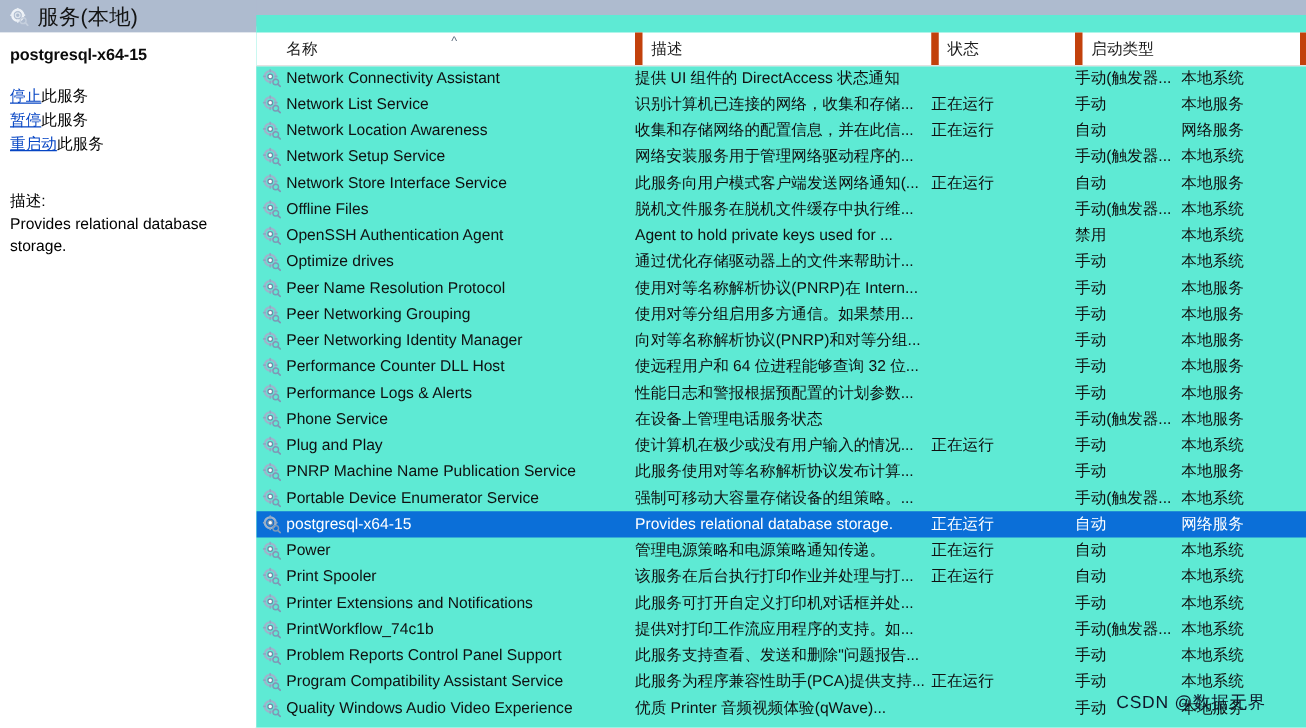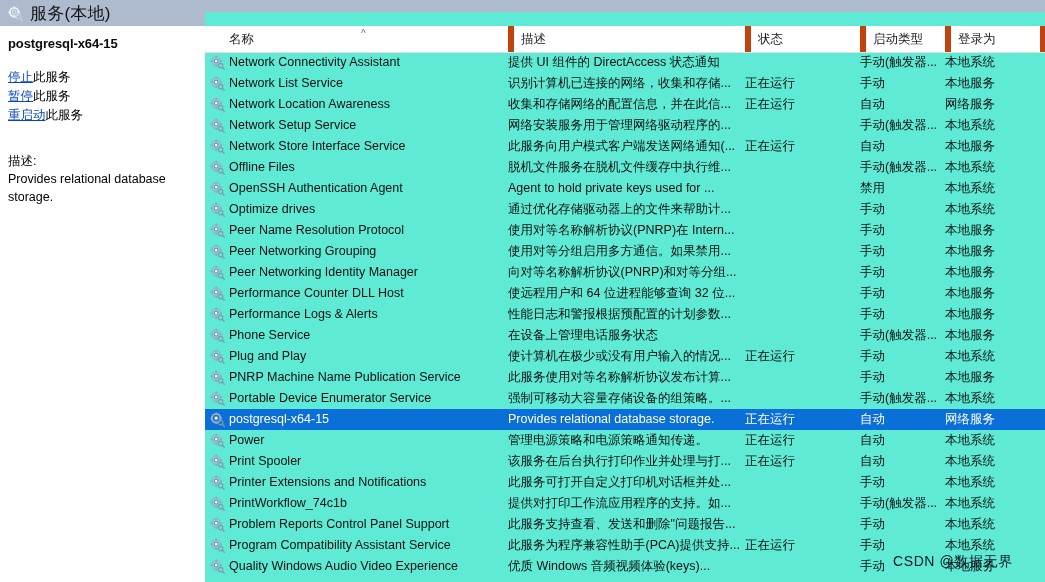--- a/index.html
+++ b/index.html
@@ -248,23 +248,20 @@
     </div>
     <div class="hcell" style="left:303px;width:237px;">
       <span>描述</span>
     </div>
     <div class="hcell" style="left:540px;width:115px;">
       <span>状态</span>
     </div>
     <div class="hcell" style="left:655px;width:85px;">
       <span>启动类型</span>
     </div>
-    <div class="hcell" style="left:740px;width:95px;">
-      <span>登录为</span>
-    </div>
     <div class="hcell" style="left:835px;width:5px;"></div>
   </div>
 
   <div id="list-body">
       <div class="row">
         <span class="row-icon">
           <svg class="ico" width="15" height="15" viewBox="0 0 16 16">
             <circle cx="6.6" cy="6.6" r="4.6" fill="none" stroke="#9fb4cc" stroke-width="2.0"></circle>
             <circle cx="6.6" cy="6.6" r="2.0" fill="#ffffff" stroke="#6e8aa8" stroke-width="1.1"></circle>
             <g stroke="#8fa7c2" stroke-width="1.5" stroke-linecap="round">
@@ -775,21 +772,21 @@
               <line x1="6.6" y1="1.0" x2="6.6" y2="2.4"></line>
               <line x1="6.6" y1="10.8" x2="6.6" y2="12.2"></line>
               <line x1="1.0" y1="6.6" x2="2.4" y2="6.6"></line>
               <line x1="10.8" y1="6.6" x2="12.2" y2="6.6"></line>
             </g>
             <circle cx="11.3" cy="11.3" r="2.4" fill="none" stroke="#7e99b6" stroke-width="1.2"></circle>
             <line x1="13.1" y1="13.1" x2="15.1" y2="15.1" stroke="#7e99b6" stroke-width="1.5" stroke-linecap="round"></line>
           </svg>
         </span>
         <div class="cell c-name">Quality Windows Audio Video Experience</div>
-        <div class="cell c-desc">优质 Windows 音频视频体验(keys)...</div>
+        <div class="cell c-desc">优质 Printer 音频视频体验(qWave)...</div>
         <div class="cell c-status"></div>
         <div class="cell c-start">手动</div>
         <div class="cell c-logon">本地服务</div>
       </div>
     </div>
 </div>
 
 <div id="watermark">CSDN @数据无界</div>
 
 </body></html>

